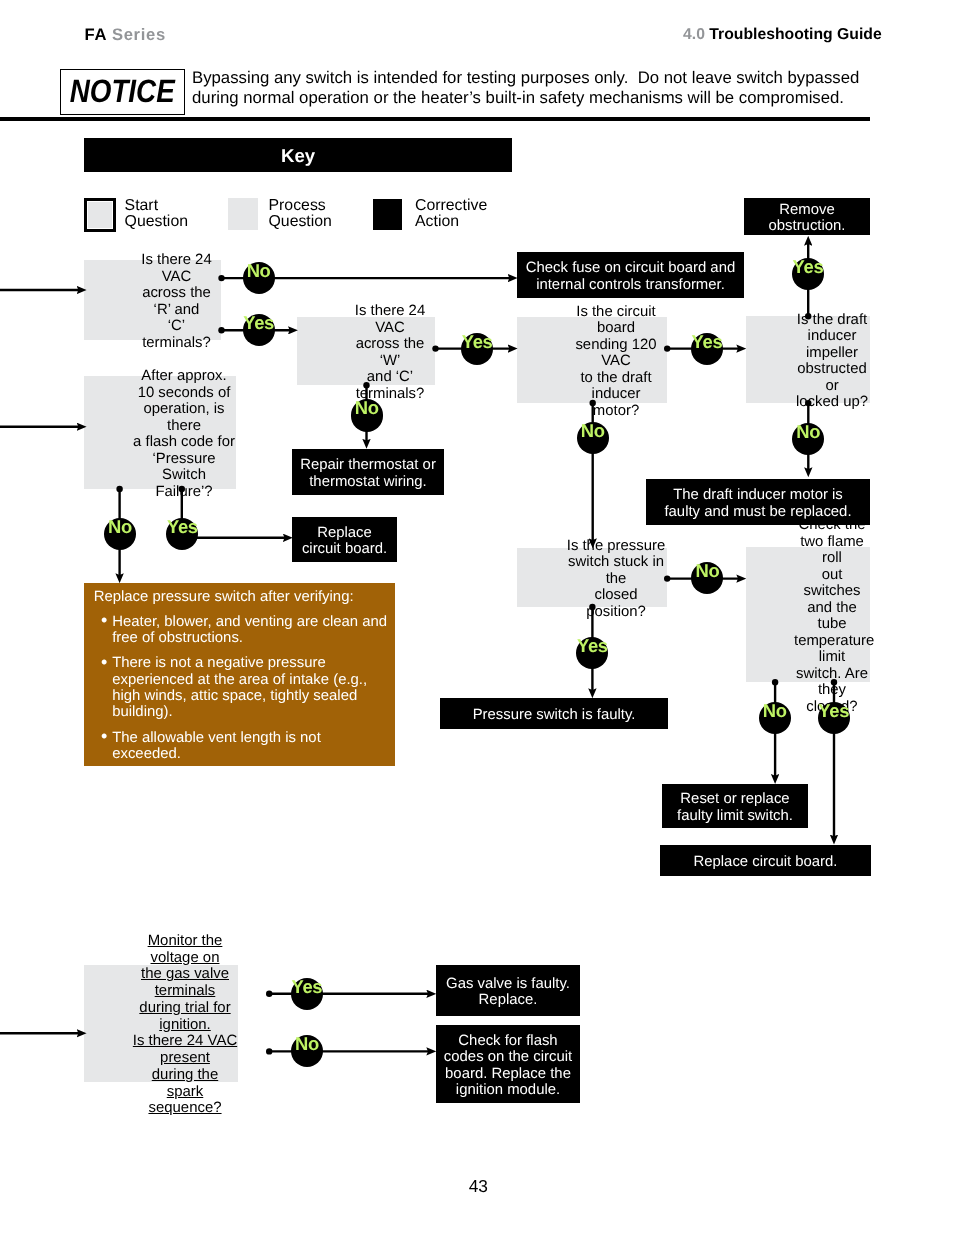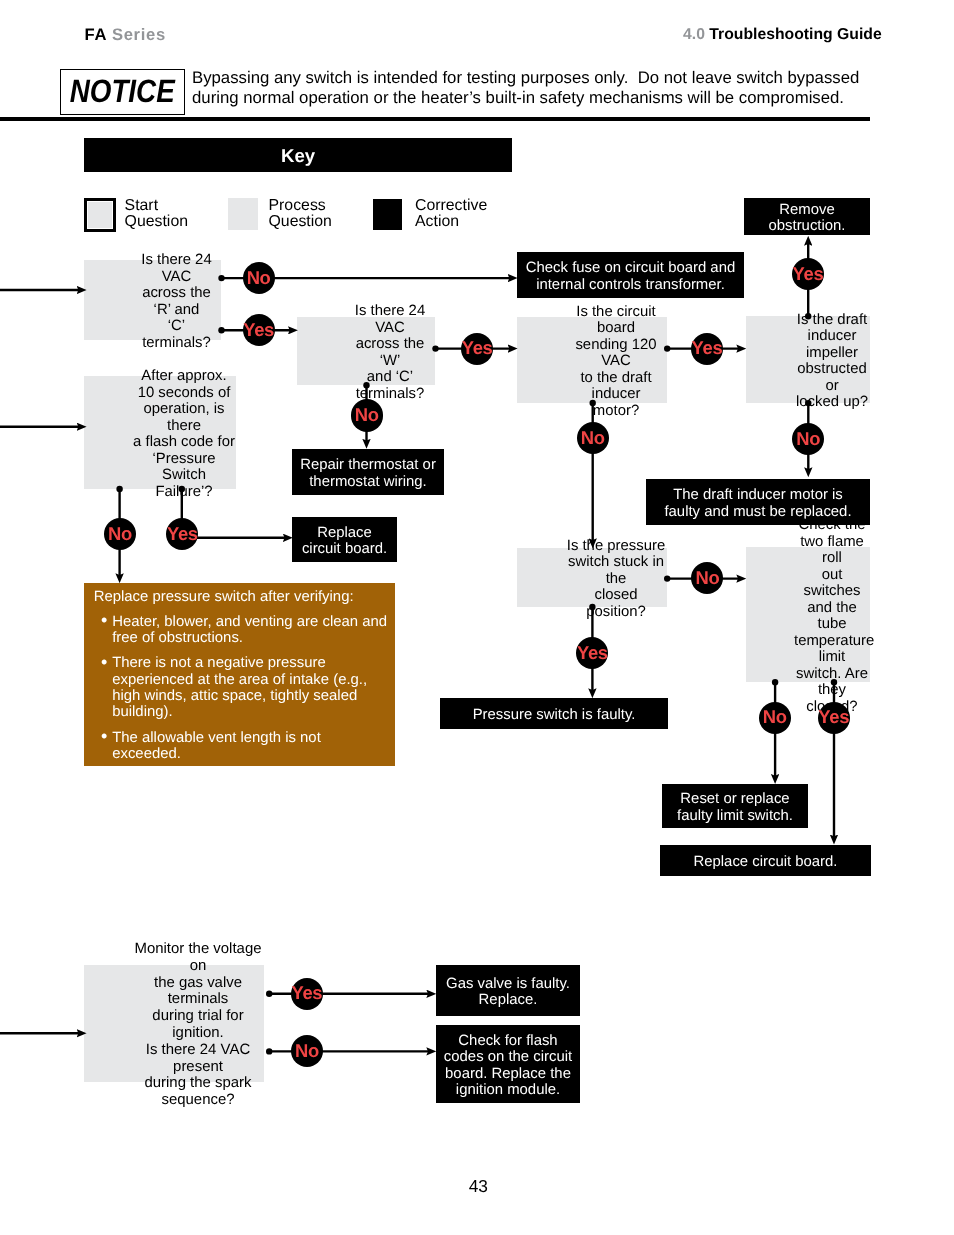--- a/index.html
+++ b/index.html
@@ -44,22 +44,22 @@
   
   #n-presswitch{position:absolute;background:#a16207;color:#fff;box-sizing:border-box;
                 font-size:14.9px;line-height:16.2px;}
   #n-presswitch .hd{position:absolute;left:10.1px;top:6.2px;white-space:nowrap;}
   #n-presswitch ul{margin:0;padding:0;list-style:none;position:absolute;left:28.6px;top:30.9px;}
   #n-presswitch li{position:relative;margin-bottom:9.4px;}
   #n-presswitch li:before{content:"\2022";position:absolute;left:-11.1px;top:-1.5px;
                           font-size:18px;}
 
   
-  .badge{position:absolute;border-radius:50%;background:#000;color:#ef4444;z-index:9;
-         display:flex;align-items:center;justify-content:center;
+  .badge{position:absolute;border-radius:50%;background:#000;color:#bef264;z-index:9;
+         display:flex;align-items:flex-start;justify-content:center;
          font-size:18.4px;font-weight:bold;letter-spacing:-0.3px;line-height:1;}
 
   #chartsvg{position:absolute;left:0;top:0;z-index:5;pointer-events:none;}
   #pageno{left:1.3px;top:1175.8px;width:954px;text-align:center;font-size:17.3px;}
 </style>
 </head>
 <body>
 
 <div class="abs" id="hdr-left"><span>FA</span>
   <span class="gray">Series</span></div>
@@ -197,21 +197,21 @@
   </div>
 
 <div class="node act t14" style="left:662px;top:784px;width:146px;height:44px;">
   <span>Reset or replace<br>faulty limit switch.</span>
   </div>
 
 <div class="node act t14" style="left:660px;top:845px;width:211px;height:31px;">
   <span>Replace circuit board.</span>
   </div>
 
-<div class="node proc t13" style="left:84px;top:965px;width:180px;height:117px;">
+<div class="node proc t13" style="left:84px;top:965px;width:154px;height:117px;text-decoration:underline;">
   <span>Monitor the voltage on<br>the gas valve terminals<br>during trial for ignition.<br>Is there 24 VAC present<br>during the spark<br>sequence?</span>
   </div>
 
 <div class="node act t14" style="left:436px;top:965px;width:144px;height:51px;">
   <span>Gas valve is faulty.<br>Replace.</span>
   </div>
 
 <div class="node act t14" style="left:436px;top:1025px;width:144px;height:78px;">
   <span>Check for flash<br>codes on the circuit<br>board. Replace the<br>ignition module.</span>
   </div>

